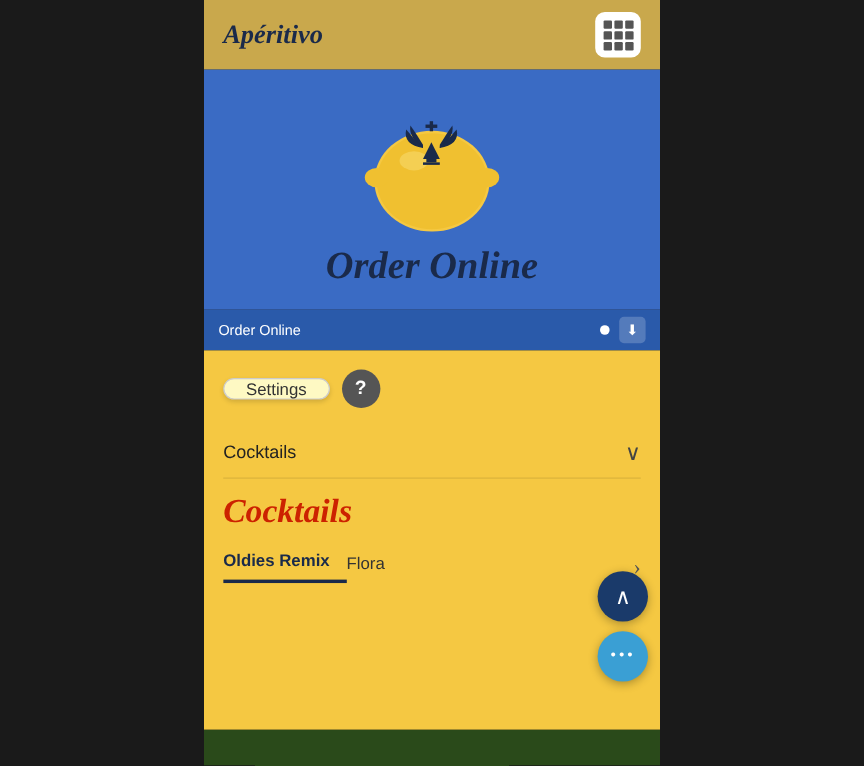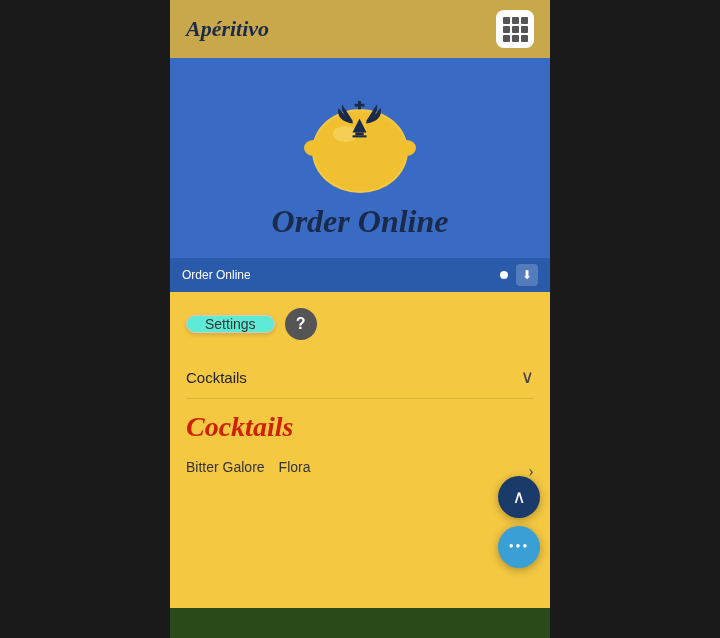--- a/index.html
+++ b/index.html
@@ -157,21 +157,21 @@
     }
 
     .action-row {
       display: flex;
       align-items: center;
       gap: 10px;
       margin-bottom: 16px;
     }
 
     .settings-button {
-      background: #5eead4;
+      background: #fef9c3;
       border: 1.5px solid #ccc;
       border-radius: 20px;
       padding: 0 18px;
       font-size: 14px;
       color: #333;
       cursor: pointer;
       font-family: Arial, sans-serif;
       box-shadow: 0 2px 4px rgba(0,0,0,0.15);
     }
 
@@ -375,21 +375,21 @@
     </div>
 
     <div class="section-divider">
       <span class="section-label">Cocktails</span>
       <span class="chevron-icon">∨</span>
     </div>
 
     <div class="cocktails-heading">Cocktails</div>
 
     <div class="tabs-row">
-      <span class="tab-item">Bitter Galore</span>
+      <span class="tab-item active">Oldies Remix</span>
       <span class="tab-item">Flora</span>
       <span class="tab-arrow">›</span>
     </div>
 
     <div class="scroll-top-btn">
       <span style="font-size:18px; line-height:1;">∧</span>
     </div>
 
     <div class="more-btn">
       <span style="font-size:14px; letter-spacing:2px;">•••</span>

